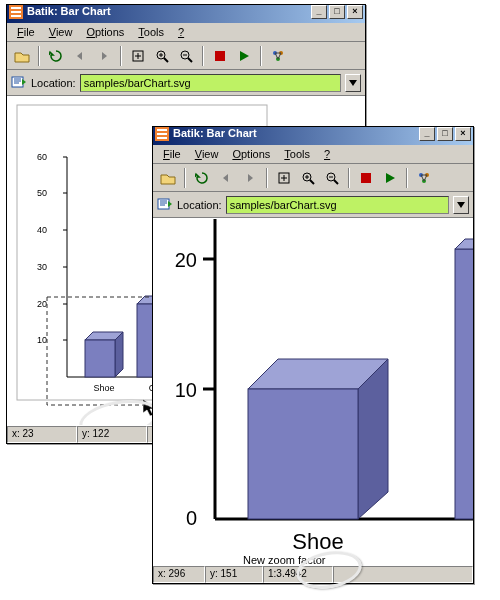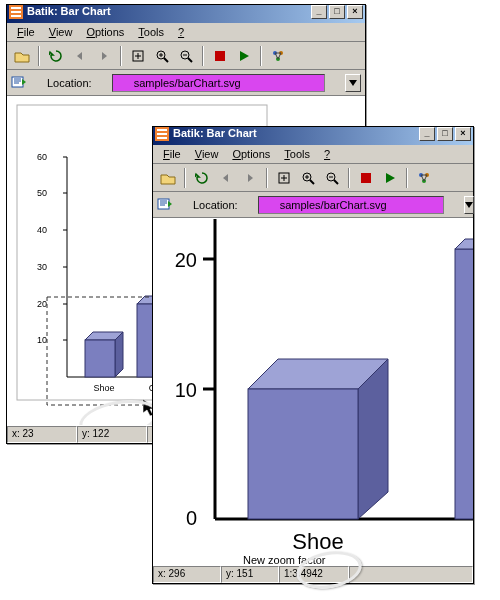--- a/index.html
+++ b/index.html
@@ -83,35 +83,35 @@
   }
   .tsep {
     width: 1px; height: 20px;
     border-left: 1px solid #808080;
     border-right: 1px solid #fff;
     margin: 0 3px;
   }
   .locbar {
     display: flex;
     align-items: center;
-    gap: 20px;
+    gap: 4px;
     padding: 3px 4px;
     background: #d4d0c8;
     border-bottom: 1px solid #808080;
     height: 26px;
   }
   .locbar .loclabel { white-space: nowrap; }
   .locinput {
     flex: 1;
     height: 18px;
-    background: #d946ef;
+    background: #bef264;
     border: 1px solid #808080;
     border-top-color: #404040;
     border-left-color: #404040;
-    padding: 1px 21px;
+    padding: 1px 3px;
     font: inherit;
   }
   .dropbtn {
     width: 16px; height: 18px;
     background: #d4d0c8;
     border: 1px solid #fff;
     border-right-color:#404040;
     border-bottom-color:#404040;
     display:flex; align-items:center; justify-content:center;
   }
@@ -455,20 +455,20 @@
 
       <g>
         <rect class="cube-face" x="302" y="30" width="30" height="270"></rect>
         <polygon class="cube-top" points="302,30 332,30 342,20 312,20"></polygon>
       </g>
       <text class="barlabel2" x="165" y="330">Shoe</text>
     </svg>
     <div class="anno" style="left:90px; top:335px; font-size:11px;">New zoom factor</div>
   </div>
   <div class="statusbar">
-    <div class="status-cell" style="width:68px;">x: 296</div>
+    <div class="status-cell" style="width:52px;">x: 296</div>
     <div class="status-cell" style="width:58px;">y: 151</div>
     <div class="status-cell" style="width:70px;">1:3.4942</div>
     <div class="status-cell" style="flex:1;"></div>
   </div>
 </div>
 
 <div class="circle-anno" style="left:296px; top:552px; width:66px; height:36px;"></div>
 
 </body></html>

